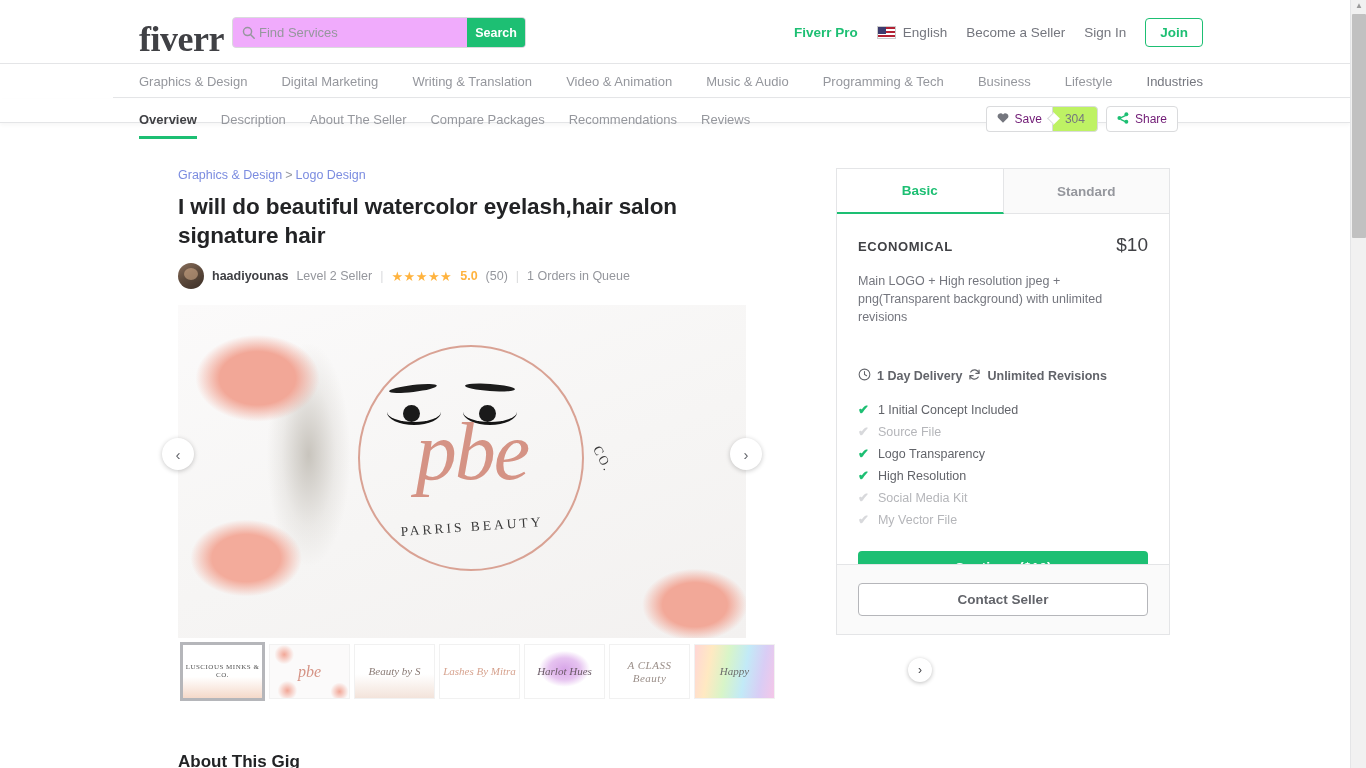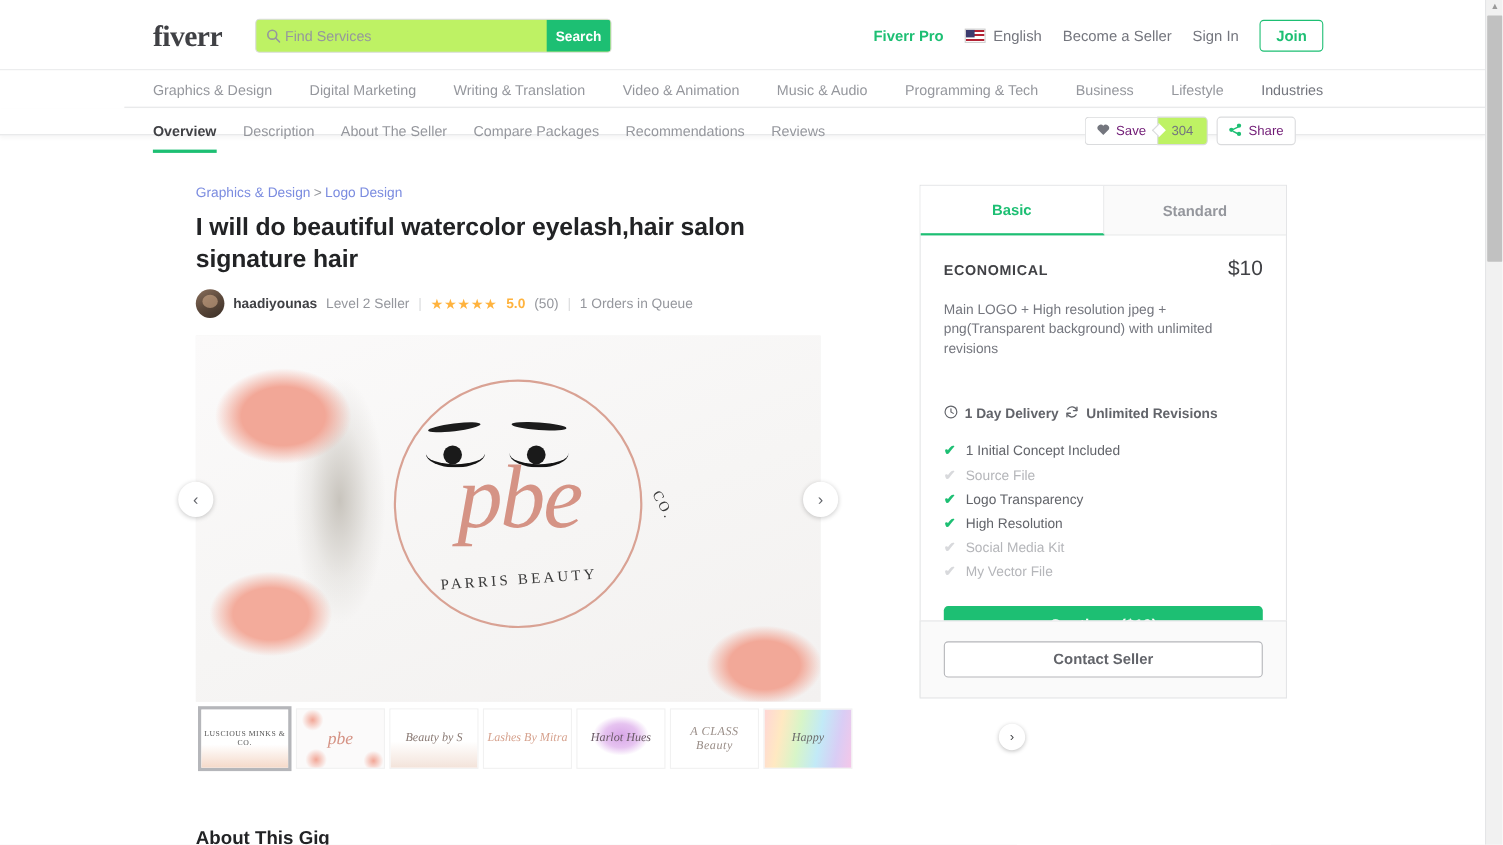--- a/index.html
+++ b/index.html
@@ -33,33 +33,33 @@
     width: 1350px;
     height: 64px;
     background: #ffffff;
     border-bottom: 1px solid #e4e5e7;
   }
   .logo {
     position: absolute;
     left: 139px; top: 18px;
     font-family: "Liberation Serif", serif;
     font-weight: bold;
-    font-size: 27px;
+    font-size: 36px;
     letter-spacing: -0.5px;
     color: #404145;
   }
   .searchbox {
     position: absolute;
     left: 232px; top: 17px;
-    width: 324px; height: 31px;
+    width: 294px; height: 31px;
     display: flex;
     border: 1px solid #dadbdd;
     border-radius: 4px;
     overflow: hidden;
-    background: #bef264;
+    background: #f0abfc;
   }
   .search-ico {
     width: 26px;
     display: flex; align-items: center; justify-content: center;
     color: #95979d;
     padding-left: 4px;
   }
   .search-input {
     flex: 1;
     border: none;

